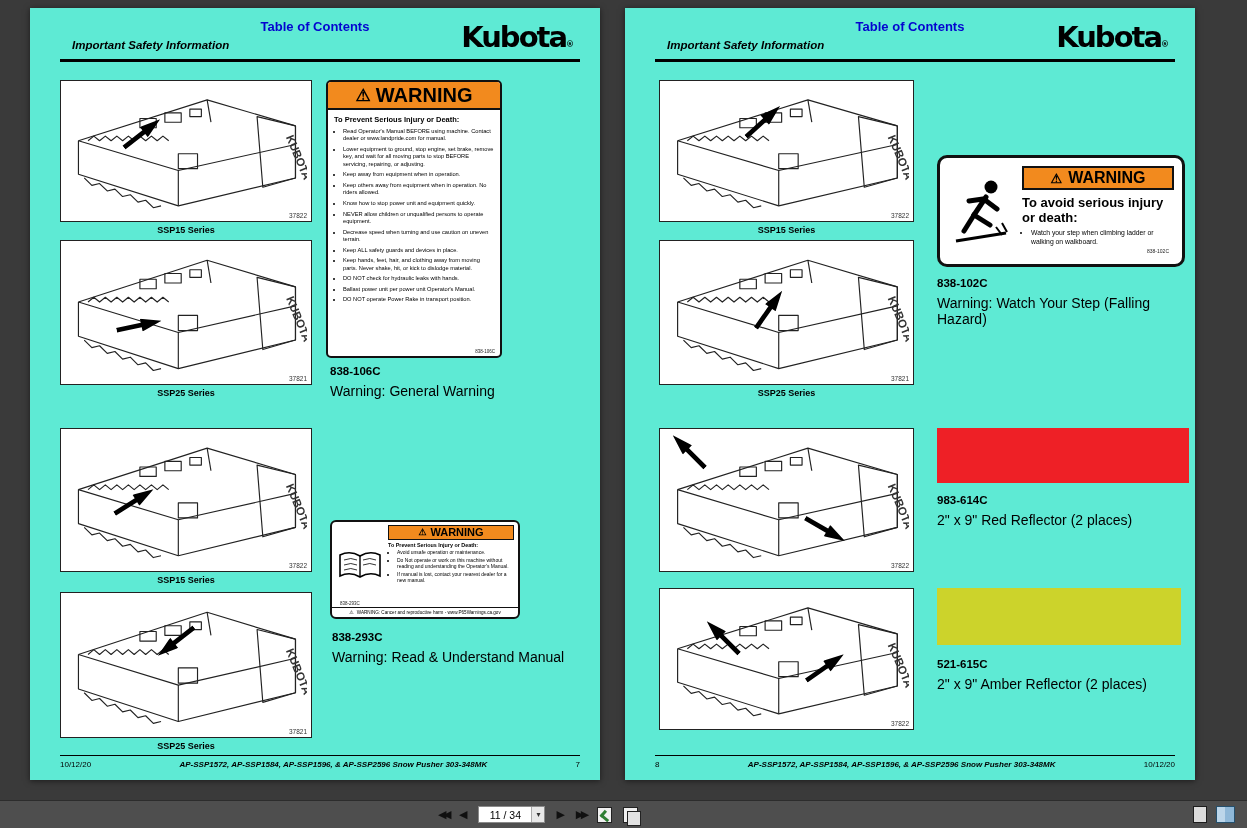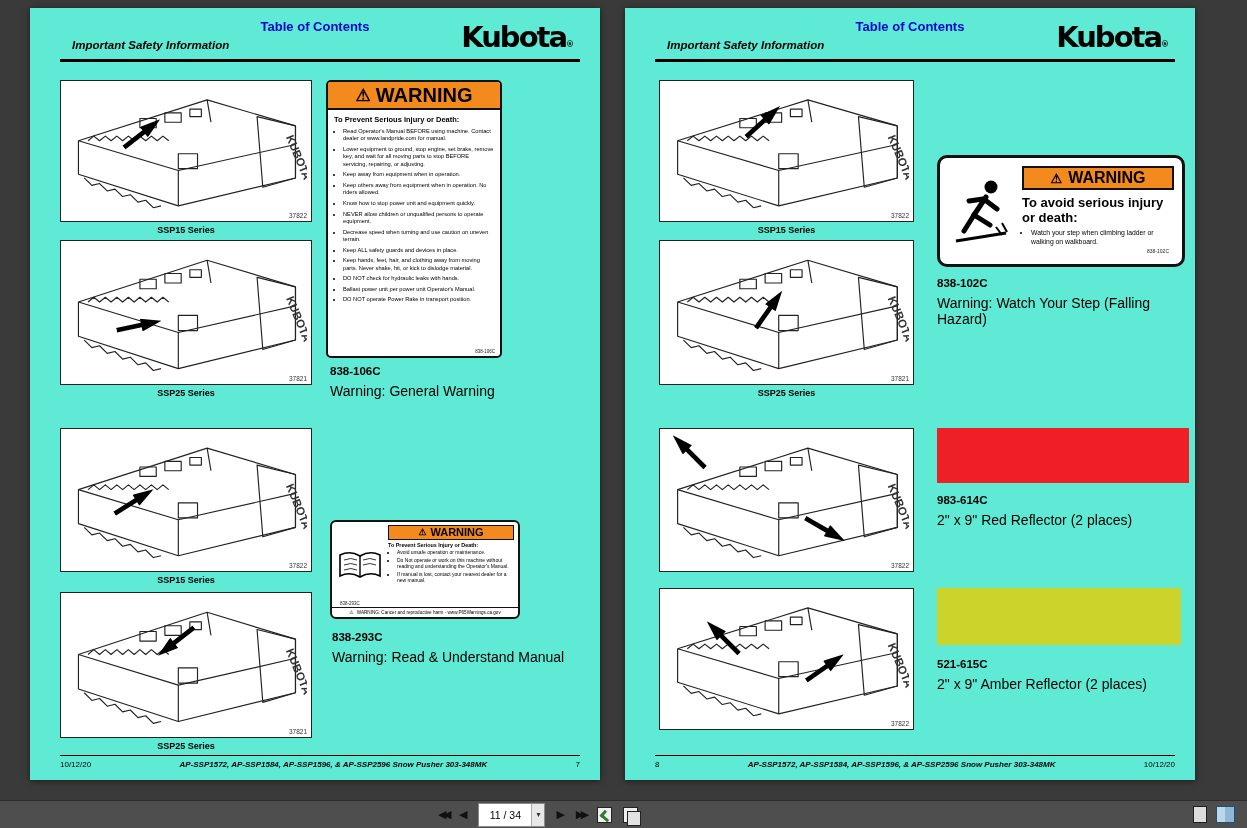--- a/index.html
+++ b/index.html
@@ -73,21 +73,21 @@
   
   .footer-rule{top:747px;left:30px;width:520px;height:1px;background:#000}
   .footer{top:752px;left:30px;width:520px;display:flex;align-items:baseline;font-size:8px}
   .footer .center{flex:1;text-align:center;font-style:italic;font-weight:bold}
 
   
   .toolbar{position:absolute;left:0;right:0;bottom:0;height:28px;background:#4e4e4e;border-top:1px solid #2c2c2c}
   .tb-cluster{position:absolute;left:438px;top:0;height:100%;display:flex;align-items:center;gap:11px}
   .tb-btn{color:#101010;font-size:11px;line-height:1;cursor:pointer}
   .tb-btn.dbl{letter-spacing:-3.5px}
-  .page-box{display:flex;align-items:stretch;background:#fff;border:1px solid #8a8a8a;height:24px}
+  .page-box{display:flex;align-items:stretch;background:#fff;border:1px solid #8a8a8a;height:17px}
   .page-box input{width:52px;border:0;font-size:10.5px;text-align:center;font-family:inherit;background:#fff;outline:none}
   .page-box .caret{width:13px;border-left:1px solid #aaa;font-size:8px;display:flex;align-items:center;justify-content:center;color:#333;background:#e8e8e8;cursor:pointer}
   .tb-doc{width:15px;height:16px;border:1px solid #222;background:#f0f0f0;position:relative;cursor:pointer}
   .tb-doc.green::after{content:"";position:absolute;left:3px;top:4px;width:7px;height:5px;border-left:3px solid #2e7d32;border-bottom:3px solid #2e7d32;transform:rotate(40deg)}
   .tb-doc.stack::before{content:"";position:absolute;left:3px;top:3px;right:-4px;bottom:-4px;border:1px solid #222;background:#e2e2e2}
   .tb-right{position:absolute;right:12px;top:0;height:100%;display:flex;align-items:center;gap:9px}
   .view-icon{width:14px;height:17px;border:1px solid #1d1d1d;background:#dcdcdc;cursor:pointer}
   .view-icon.two{width:19px;background:linear-gradient(90deg,#bcd6ea 50%,#8fb8d8 50%);border-color:#25506d}
 </style>
 </head>

